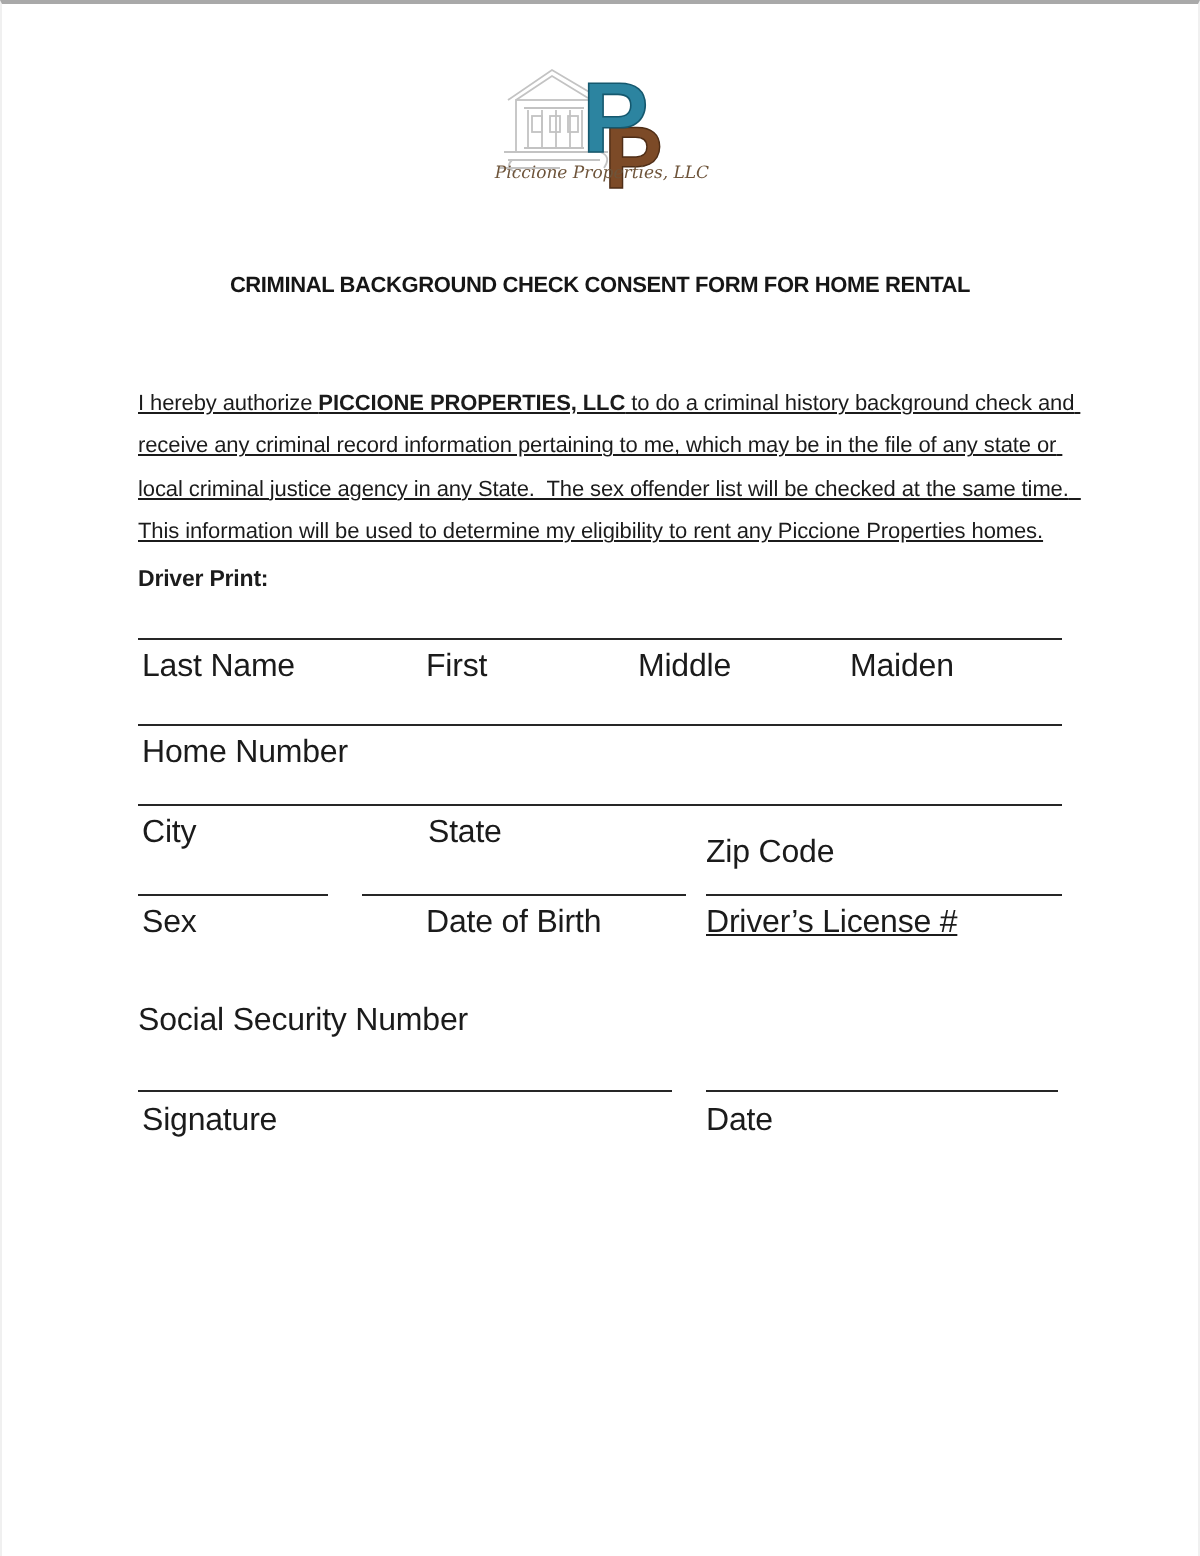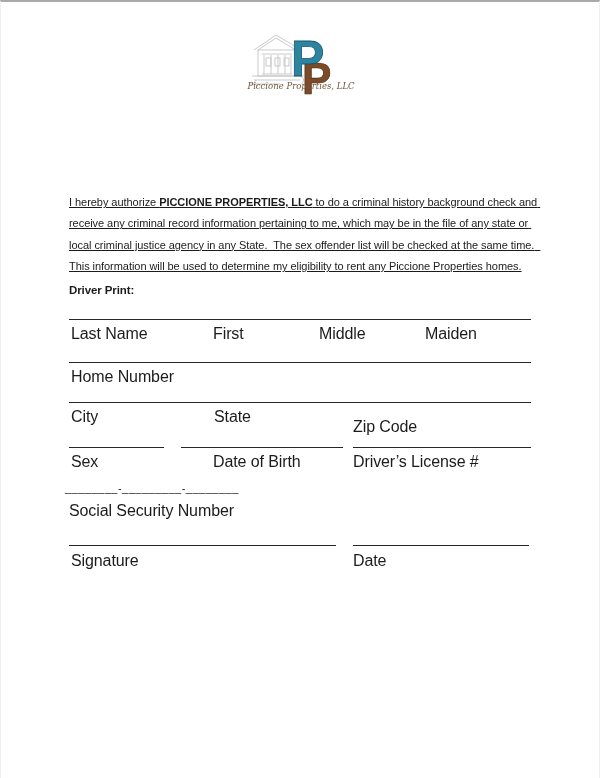--- a/index.html
+++ b/index.html
@@ -57,20 +57,21 @@
       <path d="M12,52 q-4,4 2,6 M56,48 q6,2 2,8"></path>
     </g>
 
     <text class="pletter" x="58" y="66" font-size="44" fill="#7c4a27" stroke="#4e2d16" stroke-width="0.7">P</text>
 
     <text class="pletter" x="47" y="48" font-size="50" fill="#2c84a0" stroke="#15586e" stroke-width="0.8">P</text>
 
     <text class="caption" x="57" y="61" font-size="8.5" fill="#6e543a" text-anchor="middle">Piccione Properties, LLC</text>
   </svg>
 
+  <div class="title">CRIMINAL BACKGROUND CHECK CONSENT FORM FOR HOME RENTAL</div>
 
   <p class="intro"><span>I hereby authorize </span><span class="company">PICCIONE PROPERTIES, LLC</span><span> to do a criminal history background check and receive any criminal record information pertaining to me, which may be in the file of any state or local criminal justice agency in any State.  The sex offender list will be checked at the same time.  This information will be used to determine my eligibility to rent any Piccione Properties homes.</span></p>
 
   <div class="please">Driver Print:</div>
 
   <div class="line" style="top:317px; left:68px; width:462px;"></div>
   <span class="lbl" style="top:323px; left:70px;">Last Name</span>
   <span class="lbl" style="top:323px; left:212px;">First</span>
   <span class="lbl" style="top:323px; left:318px;">Middle</span>
   <span class="lbl" style="top:323px; left:424px;">Maiden</span>
@@ -81,23 +82,22 @@
   <div class="line" style="top:400px; left:68px; width:462px;"></div>
   <span class="lbl" style="top:406px; left:70px;">City</span>
   <span class="lbl" style="top:406px; left:213px;text-align:right;">State</span>
   <span class="lbl" style="top:416px; left:352px;">Zip Code</span>
 
   <div class="line" style="top:445px; left:68px;  width:95px;"></div>
   <div class="line" style="top:445px; left:180px; width:162px;"></div>
   <div class="line" style="top:445px; left:352px; width:178px;"></div>
   <span class="lbl" style="top:451px; left:70px;">Sex</span>
   <span class="lbl" style="top:451px; left:212px;">Date of Birth</span>
-  <span class="lbl" style="top:451px; left:352px;">Driver’s License #</span>
+  <span class="lbl" style="top:451px; left:352px;text-decoration:underline;">Driver’s License #</span>
 
-  <span class="blanks" style="top:480px; left:64px;">________-_________-________</span>
   <span class="lbl" style="top:500px; left:68px;">Social Security Number</span>
 
   <div class="line" style="top:543px; left:68px;  width:267px;"></div>
   <div class="line" style="top:543px; left:352px; width:176px;"></div>
   <span class="lbl" style="top:550px; left:70px;">Signature</span>
   <span class="lbl" style="top:550px; left:352px;">Date</span>
 
 </div>
 
 </body></html>

